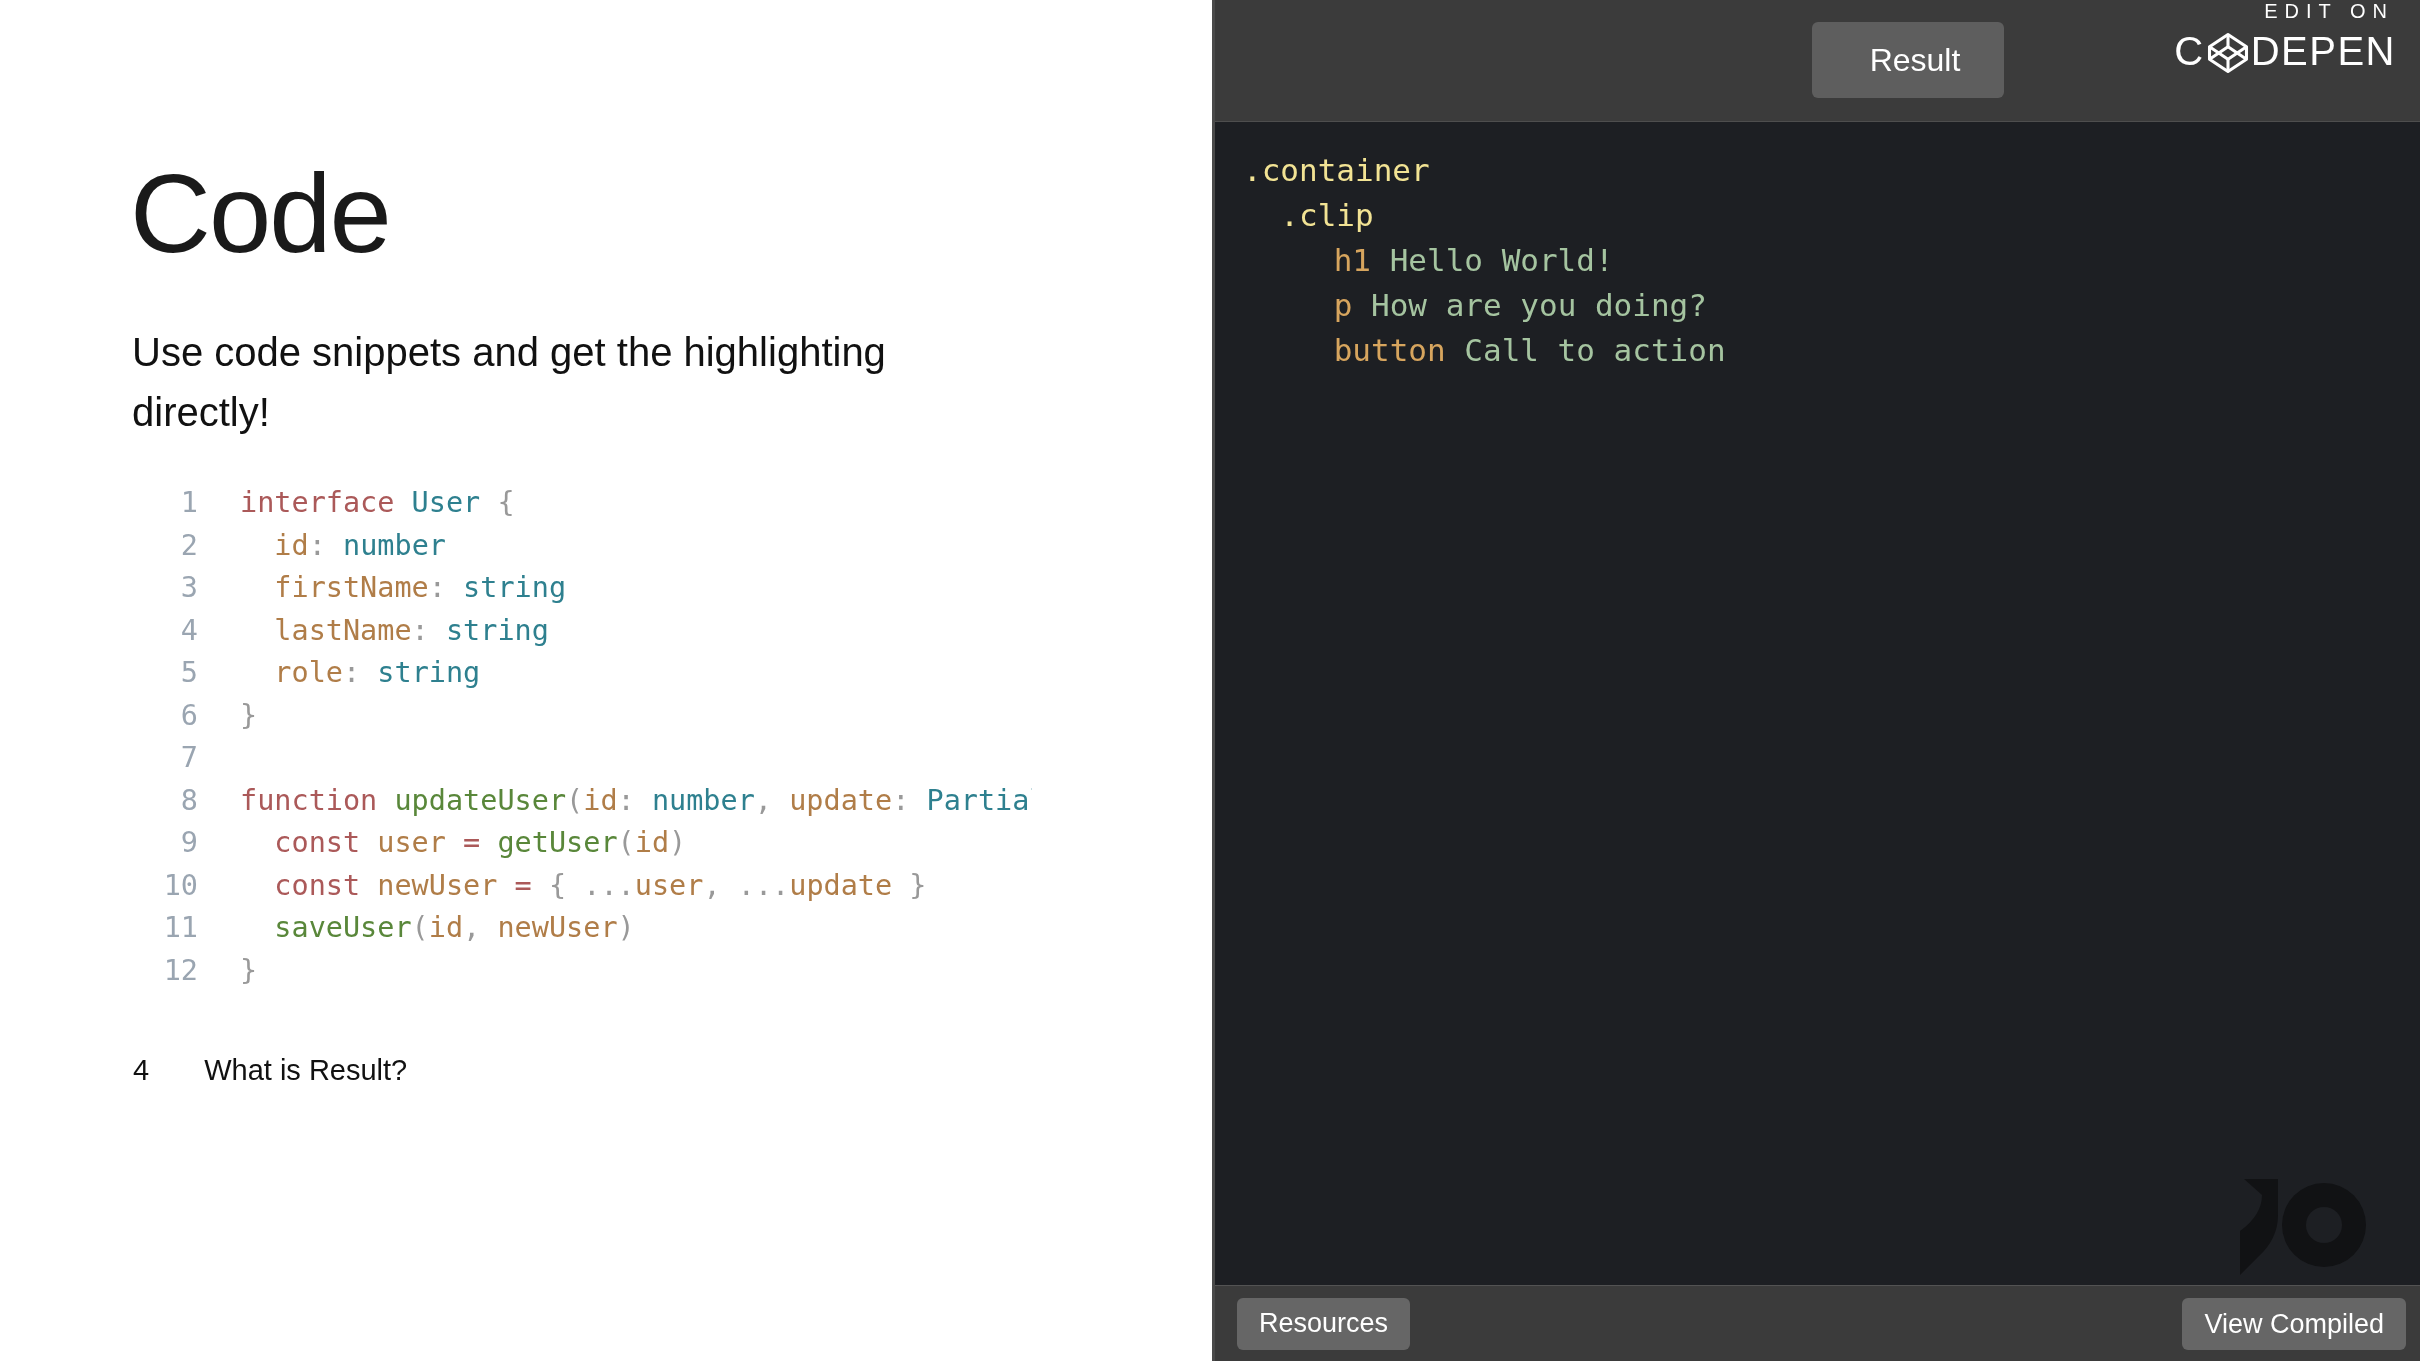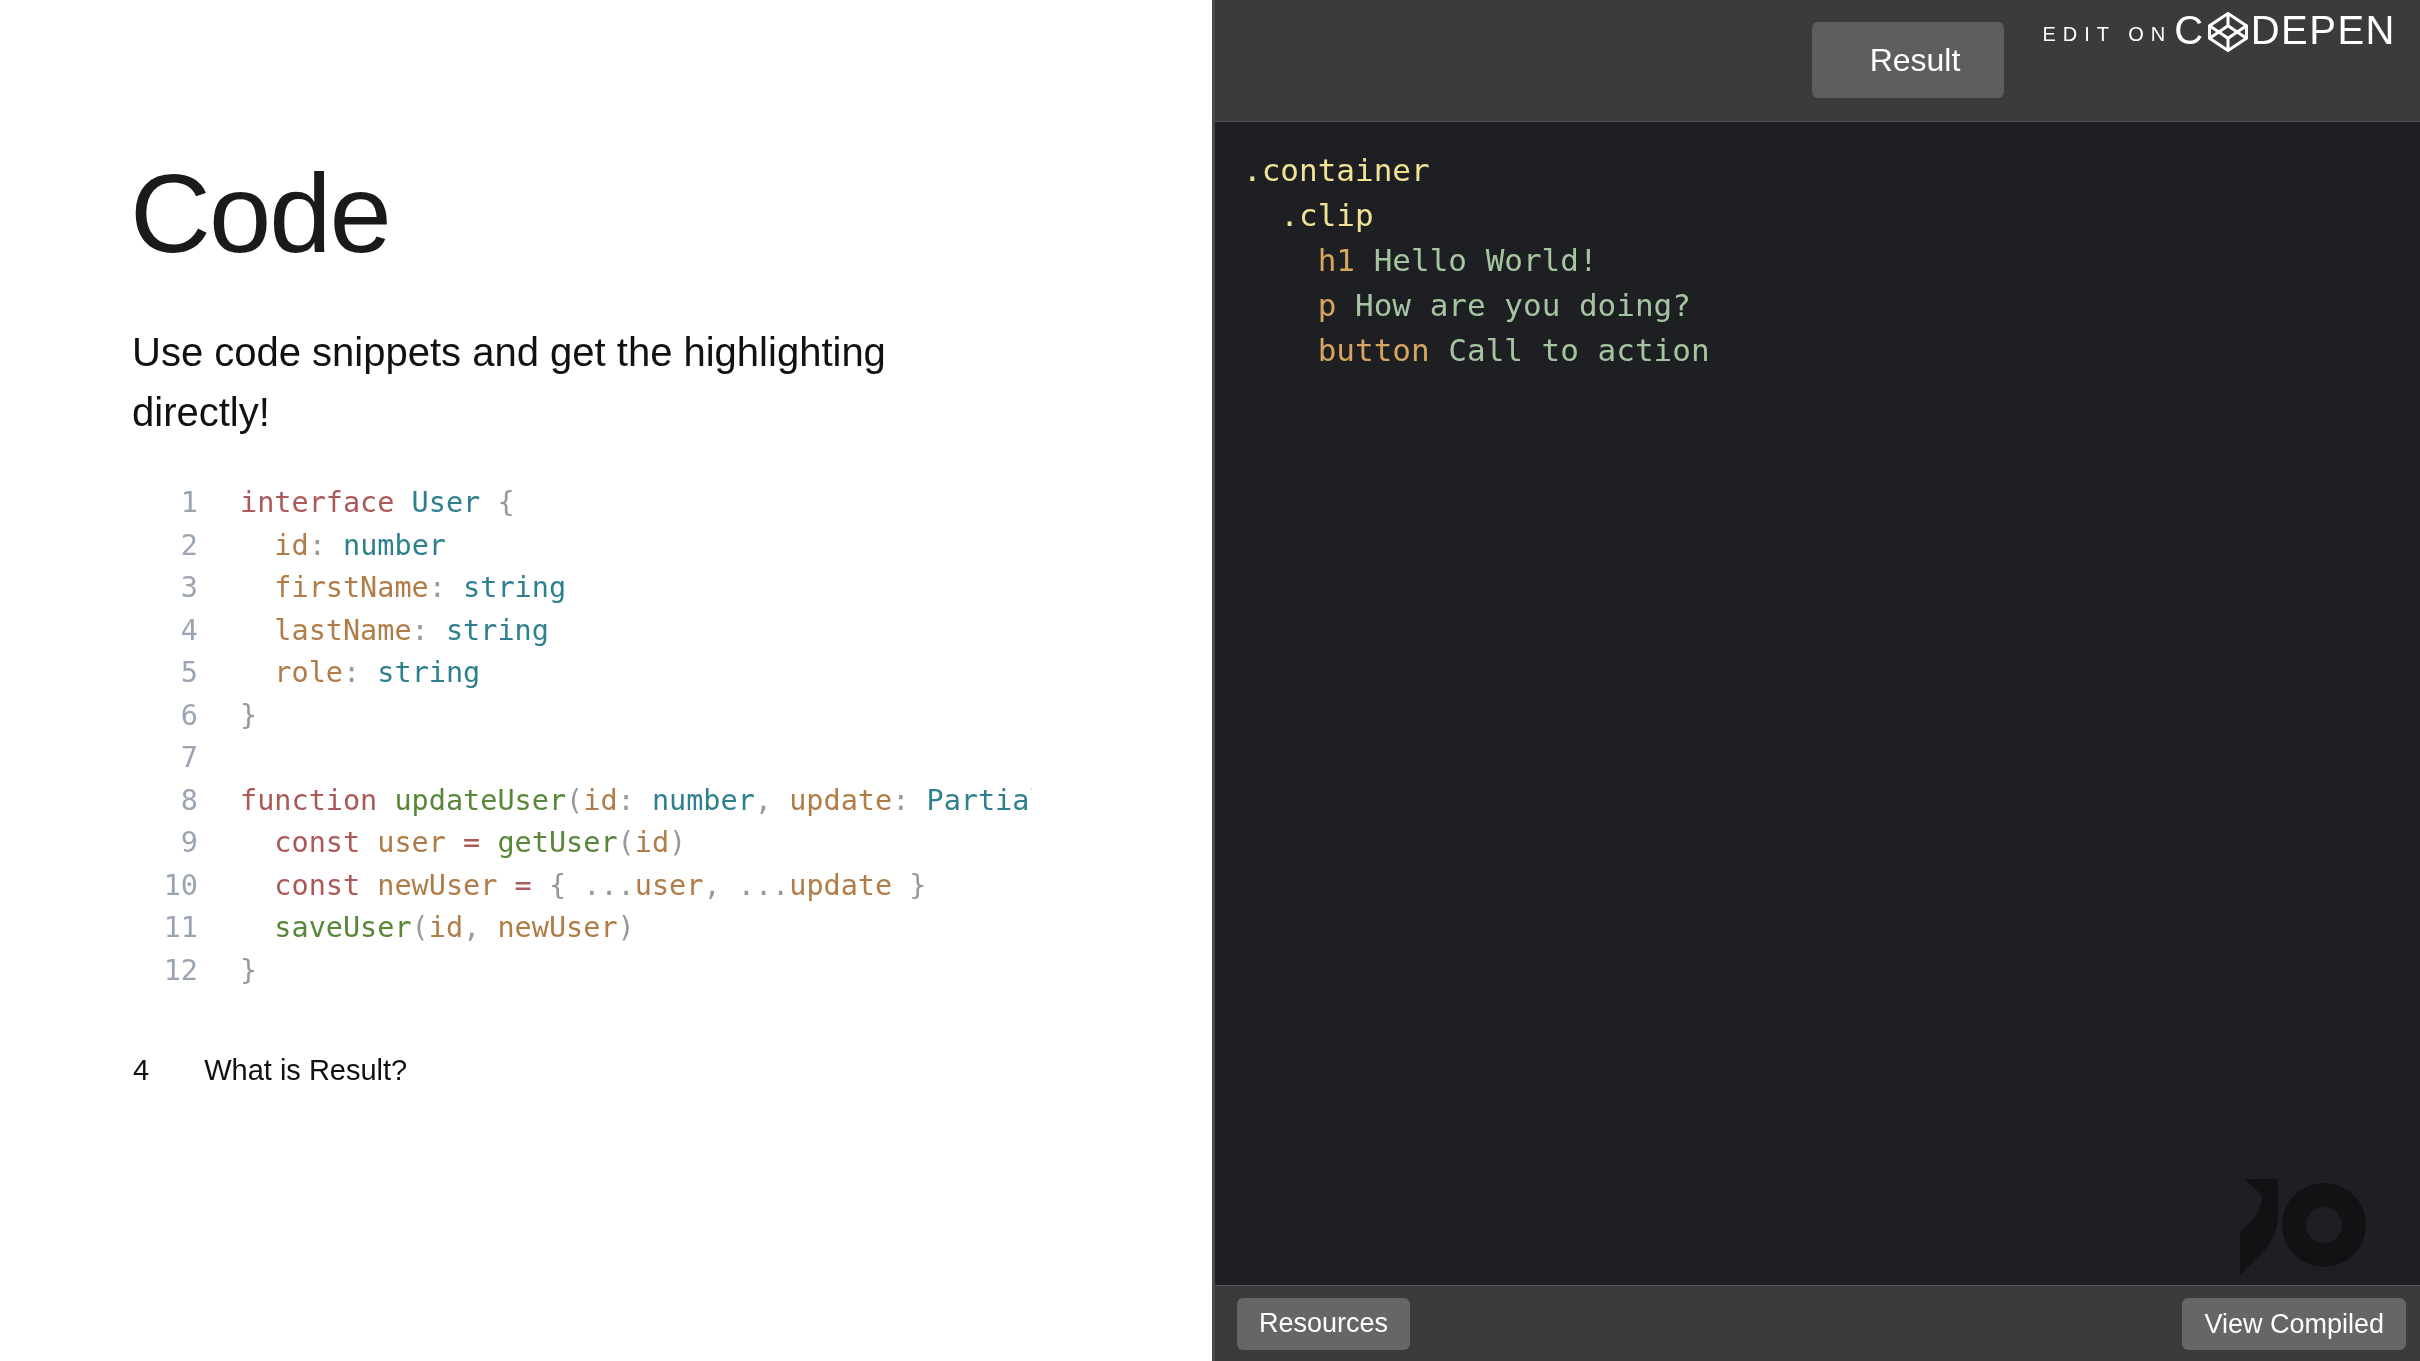--- a/index.html
+++ b/index.html
@@ -174,23 +174,23 @@
     font-size: 32px;
     border-radius: 6px;
     cursor: pointer;
     font-family: "Liberation Sans", sans-serif;
     padding-left: 14px;
   }
 
   .cp-brand {
     position: absolute;
     right: 24px;
-    top: 8px;
-    display: flex;
-    flex-direction: row;
+    top: 0;
+    display: flex;
+    flex-direction: column;
     align-items: flex-end;
     color: #ffffff;
     justify-content: flex-end;
   }
   .cp-brand-edit {
     font-size: 20px;
     letter-spacing: 7px;
     font-family: "Liberation Sans", sans-serif;
     margin-bottom: 6px;
     padding-right: 2px;
@@ -221,21 +221,21 @@
     padding: 26px 0 12px 28px;
     box-sizing: border-box;
   }
   .cp-code {
     font-family: "DejaVu Sans Mono", "Liberation Mono", monospace;
     font-size: 31px;
     line-height: 45px;
     white-space: pre;
   }
   .cp-code .pug-sel  { color: #f2e394; }   
-  .cp-code .pug-tag  { color: #d7a55e; }   
+  .cp-code .pug-tag  { color: #d7a55e; margin-left: 16px; }   
   .cp-code .pug-text { color: #a5c4a0; }   
 
   
   .cp-watermark {
     position: absolute;
     right: 42px;
     bottom: -18px;
     width: 150px;
     height: 128px;
     pointer-events: none;

